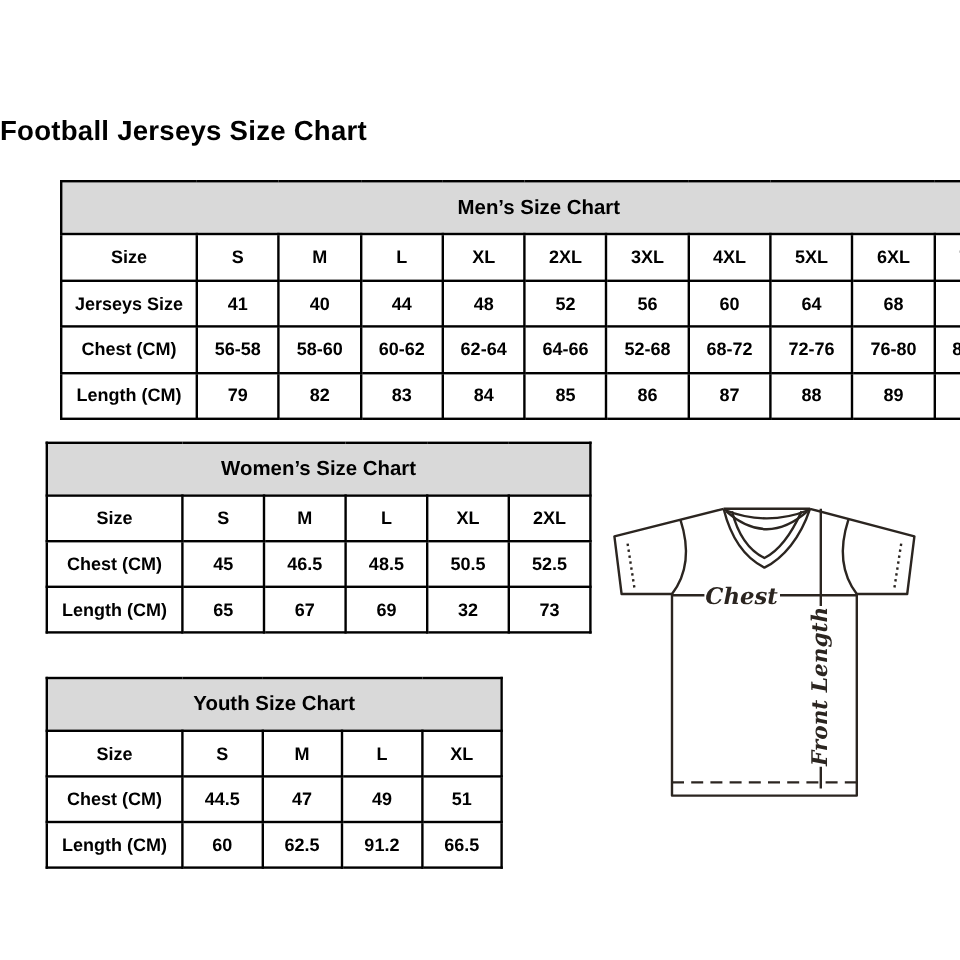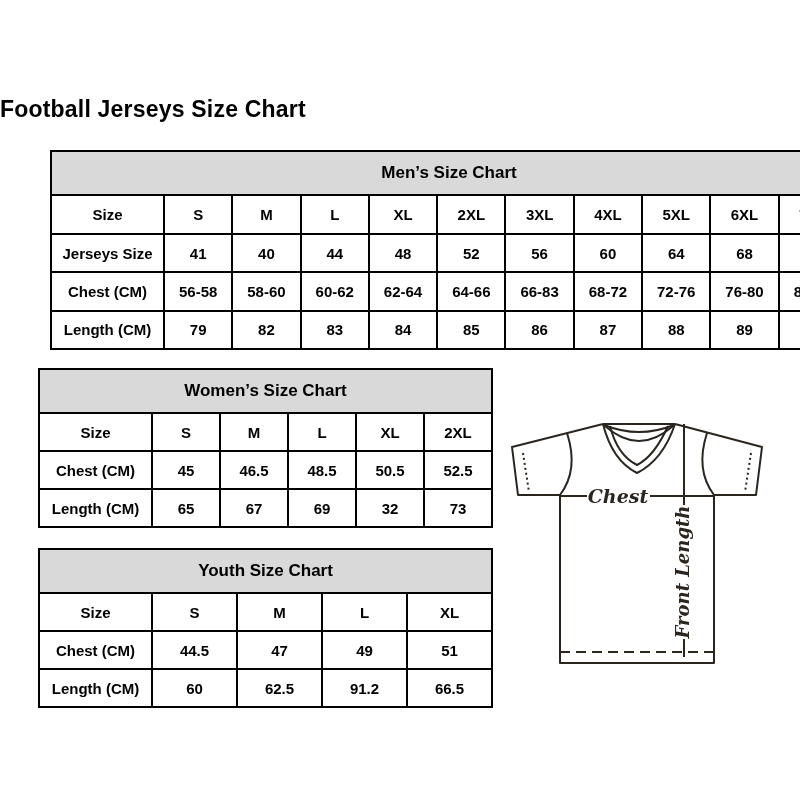--- a/index.html
+++ b/index.html
@@ -26,21 +26,21 @@
     font-size: 23px;
     font-weight: bold;
     color: #000000;
     letter-spacing: 0.2px;
   }
   .table-wrap {
     position: absolute;
   }
   .table-wrap.mens   { left: 38px; top: 150px; width: 798px; height: 200px; margin-left: 12px; }
   .table-wrap.womens { left: 38px; top: 368px; width: 455px; height: 160px; border-radius: 29px; }
-  .table-wrap.youth  { left: 38px; top: 548px; width: 455px; height: 160px; }
+  .table-wrap.youth  { left: 38px; top: 564px; width: 381px; height: 160px; }
   table.size-table {
     border-collapse: collapse;
     table-layout: fixed;
     width: 100%;
     height: 100%;
     font-family: "Liberation Sans", sans-serif;
   }
   table.size-table th,
   table.size-table td {
     border: 2px solid #000000;
@@ -131,21 +131,21 @@
             <td>68</td>
             <td>72</td>
           </tr>
           <tr>
             <td>Chest (CM)</td>
             <td>56-58</td>
             <td>58-60</td>
             <td>60-62</td>
             <td>62-64</td>
             <td>64-66</td>
-            <td>66-83</td>
+            <td>52-68</td>
             <td>68-72</td>
             <td>72-76</td>
             <td>76-80</td>
             <td>80-84</td>
           </tr>
           <tr>
             <td>Length (CM)</td>
             <td>79</td>
             <td>82</td>
             <td>83</td>

